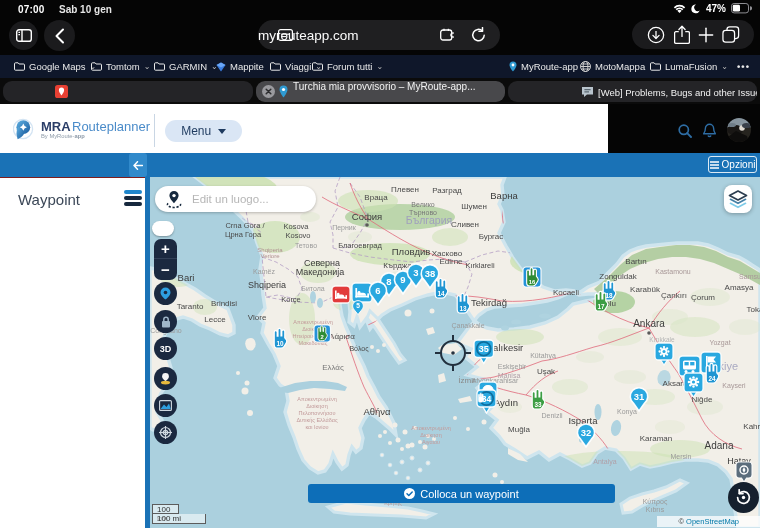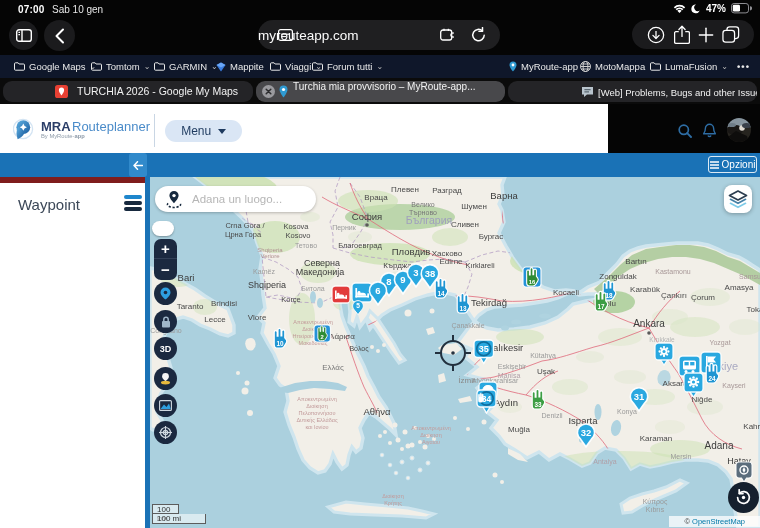--- a/index.html
+++ b/index.html
@@ -1,20 +1,20 @@
 <!DOCTYPE html>
 <html><head><meta charset="utf-8">
 <style>
 *{margin:0;padding:0;box-sizing:border-box;-webkit-font-smoothing:antialiased}
 html,body{width:760px;height:528px;overflow:hidden;background:#000;font-family:"Liberation Sans",sans-serif}
 .wrap{position:relative;width:760px;height:528px;overflow:hidden;background:#050505}
 
 .status{position:absolute;left:0;top:0;width:760px;height:18px;color:#fff}
 .st-time{position:absolute;left:18px;top:4px;font-size:10px;font-weight:bold;letter-spacing:.2px}
-.st-date{position:absolute;left:52px;top:4px;font-size:10px;font-weight:normal;color:#e6e6e6}
+.st-date{position:absolute;left:59px;top:4px;font-size:10px;font-weight:bold;color:#e6e6e6}
 .st-right{position:absolute;right:8px;top:3px;display:flex;align-items:center;gap:5px;color:#fff}
 .st-pct{font-size:10px;font-weight:bold;color:#fff}
 
 .circbtn{position:absolute;border-radius:50%;background:#1b1b1d;display:flex;align-items:center;justify-content:center}
 .urlbar{position:absolute;left:258px;top:20px;width:242px;height:30px;background:#1f1f21;border-radius:16px;display:flex;align-items:center;color:#fff}
 .urltext{position:absolute;left:0;right:0;text-align:left;font-size:13.5px;color:#fbfbfb}
 .rightpill{position:absolute;left:632px;top:20px;width:122px;height:29px;background:#1b1b1d;border-radius:15px;display:flex;align-items:center;justify-content:space-around;padding:0 10px}
 
 .bookmarks{position:absolute;left:0;top:55px;width:760px;height:23px;background:#0f172a;display:flex;align-items:center;color:#e9e9e9;font-size:9.5px;white-space:nowrap}
 .bk{position:absolute;top:0;height:23px;display:flex;align-items:center}
@@ -28,35 +28,35 @@
 .tab.active{background:#48484b}
 
 .phead{position:absolute;left:0;top:104px;width:608px;height:49px;background:#ffffff}
 .menu{position:absolute;left:165px;top:16px;width:77px;height:22px;background:#dae6f5;border-radius:11px;display:flex;align-items:center;justify-content:center;color:#1e3a5f;font-size:12px}
 .vdiv{position:absolute;left:154px;top:10px;width:1px;height:33px;background:#c9d6e4}
 
 .bluebar{position:absolute;left:0;top:153px;width:760px;height:24px;background:#1a72b6}
 .backbtn{position:absolute;left:129px;top:153px;width:18px;height:24px;background:#318acb;border-radius:3px;display:flex;align-items:center;justify-content:center}
 .opzioni{position:absolute;left:708px;top:156px;width:49px;height:17px;border:1px solid rgba(255,255,255,.85);border-radius:3px;color:#fff;font-size:10px;display:flex;align-items:center;justify-content:center;gap:3px}
 
-.sidebar{position:absolute;left:0;top:177px;width:145px;height:351px;background:#fff;border-top:6px solid #7f1d1d}
+.sidebar{position:absolute;left:0;top:177px;width:145px;height:351px;background:#fff;border-top:1px solid #7f1d1d}
 .wptitle{position:absolute;left:18px;top:13px;font-size:15px;color:#3c4858}
 .bluestrip{position:absolute;left:145px;top:177px;width:5px;height:351px;background:#1a72b6}
 
 .map{position:absolute;left:150px;top:177px;width:610px;height:351px;overflow:hidden;background:#abd0de}
 .searchbox{position:absolute;left:5px;top:9px;width:161px;height:26px;background:#fff;border-radius:13px;box-shadow:0 1px 3px rgba(0,0,0,.25);display:flex;align-items:center}
 .searchbox .ph{color:#b6b6b6;font-size:11.5px;margin-left:8px}
 .minipill{position:absolute;left:2px;top:44px;width:22px;height:15px;background:#fff;border-radius:8px;box-shadow:0 1px 2px rgba(0,0,0,.3)}
 .zoombox{position:absolute;left:4px;top:62px;width:23px;height:41px;background:#1b2940;border-radius:7px;color:#fff}
 .zb{height:20px;display:flex;align-items:center;justify-content:center;font-size:15px;font-weight:bold}
 .toolcirc{position:absolute;left:4px;width:23px;height:23px;border-radius:50%;background:#1b2940;display:flex;align-items:center;justify-content:center}
 .layers{position:absolute;left:574px;top:8px;width:28px;height:28px;background:#fff;border-radius:8px;box-shadow:0 1px 4px rgba(0,0,0,.3);display:flex;align-items:center;justify-content:center}
 .colloca{position:absolute;left:158px;top:307px;width:307px;height:19px;background:#0d6eb8;border-radius:3px;color:#fff;font-size:11px;display:flex;align-items:center;justify-content:center;gap:5px}
 .scale{position:absolute;left:2px;background:rgba(255,255,255,.55);border:1.5px solid #5c5c5c;border-top:none;font-size:8px;color:#333;line-height:9px;padding-left:4px;height:10px}
-.attrib{position:absolute;right:0px;bottom:1px;background:rgba(255,255,255,.75);font-size:7.5px;color:#333;padding:0 15px;height:11px;line-height:11px}
+.attrib{position:absolute;right:0px;bottom:1px;background:rgba(255,255,255,.75);font-size:7.5px;color:#333;padding:0 21px;height:11px;line-height:11px}
 .attrib a{color:#0078a8;text-decoration:none}
 .darkcirc{position:absolute;left:578px;top:305px;width:31px;height:31px;border-radius:50%;background:#15202e;display:flex;align-items:center;justify-content:center}
 </style></head>
 <body>
 <div class="wrap">
 
   <div class="status">
     <span class="st-time">07:00</span>
       <span class="st-date">Sab 10 gen</span>
     <span class="st-right">
@@ -163,21 +163,20 @@
         </svg>LumaFusion<span class="chev">⌄</span></span>
     <span class="bk" style="left:737px;letter-spacing:1px;font-weight:bold">•••</span>
   </div>
 
   <div class="tabbar">
     <div class="tab inactive" style="left:3px;width:250px">
       <svg width="13" height="13" viewBox="0 0 13 13" style="position:absolute;left:52px;top:4px">
           <rect width="13" height="13" rx="2.6" fill="#e84033"></rect>
           <path d="M6.5 2.6 a2.6 2.6 0 0 1 2.6 2.6 C9.1 7.2 6.5 10.4 6.5 10.4 S3.9 7.2 3.9 5.2 A2.6 2.6 0 0 1 6.5 2.6 Z" fill="#fff"></path>
         </svg>
-      <span style="position:absolute;left:74px;top:4px;font-size:10.5px">TURCHIA 2026 - Google My Maps</span>
     </div>
     <div class="tab active" style="left:256px;width:249px">
       <svg width="13" height="13" viewBox="0 0 13 13" style="position:absolute;left:6px;top:4px">
           <circle cx="6.5" cy="6.5" r="6.5" fill="#9a9a9e"></circle>
           <path d="M4.2 4.2 L8.8 8.8 M8.8 4.2 L4.2 8.8" stroke="#2c2c2e" stroke-width="1.5" stroke-linecap="round"></path>
         </svg>
       <svg width="9" height="13" viewBox="0 0 9 13" style="position:absolute;left:23px;top:4px">
           <path d="M4.5 0.5 a4 4 0 0 1 4 4 C8.5 7.5 4.5 12.5 4.5 12.5 S0.5 7.5 0.5 4.5 A4 4 0 0 1 4.5 0.5 Z" fill="#2f9ad2"></path>
           <circle cx="4.5" cy="4.5" r="1.6" fill="#fff"></circle>
         </svg>
@@ -687,21 +686,21 @@
 <circle cx="8" cy="8" r="4" fill="none" stroke="#fff" stroke-width="1.4"></circle>
           <path d="M8,5 l1.5,3 -1.5,3 -1.5,-3 Z" fill="#fff"></path>
         </g>
 </svg>
     <div class="searchbox">
       <svg style="margin-left:9px" width="20" height="19" viewBox="0 0 20 19">
           <path d="M10 1 a4.6 4.6 0 0 1 4.6 4.6 C14.6 9 10 13.2 10 13.2 S5.4 9 5.4 5.6 A4.6 4.6 0 0 1 10 1 Z" fill="#17293e"></path>
           <circle cx="10" cy="5.6" r="1.7" fill="#fff"></circle>
           <path d="M4 13.2 a6.6 3 0 1 0 12 0" fill="none" stroke="#17293e" stroke-width="1.6" stroke-dasharray="2.2 1.6"></path>
         </svg>
-      <span class="ph">Adana un luogo...</span>
+      <span class="ph">Edit un luogo...</span>
     </div>
     <div class="minipill"></div>
     <div class="zoombox">
         <div class="zb" style="border-bottom:1px solid #324057">+</div>
         <div class="zb">−</div>
       </div>
     <div class="toolcirc" style="top:105px">
         <svg width="11" height="13" viewBox="0 0 11 13">
           <path d="M5.5 0.5 a5 5 0 0 1 5 5 C10.5 9 5.5 12.5 5.5 12.5 S0.5 9 0.5 5.5 A5 5 0 0 1 5.5 0.5 Z" fill="#2e9fe0"></path>
           <circle cx="5.5" cy="5.5" r="1.8" fill="#1b2940"></circle>
@@ -734,20 +733,24 @@
           <circle cx="6.5" cy="6.5" r="2.2" fill="none" stroke="#cfd8e0" stroke-width="1.2"></circle>
         </svg>
       </div>
     <div class="layers">
         <svg width="20" height="19" viewBox="0 0 20 19">
           <path d="M10 1 L18.5 5.5 L10 10 L1.5 5.5 Z" fill="none" stroke="#2c3e50" stroke-width="1.7" stroke-linejoin="round"></path>
           <path d="M2.5 9.3 L10 13.3 L17.5 9.3" fill="none" stroke="#4580a5" stroke-width="1.7" stroke-linecap="round" stroke-linejoin="round"></path>
           <path d="M2.5 13.3 L10 17.3 L17.5 13.3" fill="none" stroke="#7ecbe8" stroke-width="1.7" stroke-linecap="round" stroke-linejoin="round"></path>
         </svg>
       </div>
+    <div class="colloca"><svg width="11" height="11" viewBox="0 0 11 11">
+          <circle cx="5.5" cy="5.5" r="5.5" fill="#fff"></circle>
+          <path d="M3 5.7 L4.8 7.5 L8.2 4" fill="none" stroke="#0d6eb8" stroke-width="1.5" stroke-linecap="round" stroke-linejoin="round"></path>
+        </svg>Colloca un waypoint</div>
     <div class="scale" style="top:327px;width:27px;border-top:1.5px solid #5c5c5c">100 km</div>
     <div class="scale" style="top:337px;width:54px">100 mi</div>
     <div class="attrib">© <a>OpenStreetMap</a></div>
     <div class="darkcirc">
         <svg width="17" height="17" viewBox="0 0 17 17">
           <path d="M2.6 8.5 a5.9 5.9 0 1 0 1.8-4.2" fill="none" stroke="#fff" stroke-width="1.7" stroke-linecap="round"></path>
           <path d="M4.2 0.8 v3.8 h3.8" fill="none" stroke="#fff" stroke-width="1.7" stroke-linecap="round" stroke-linejoin="round"></path>
           <circle cx="8.5" cy="8.5" r="1.7" fill="#fff"></circle>
         </svg>
       </div>

